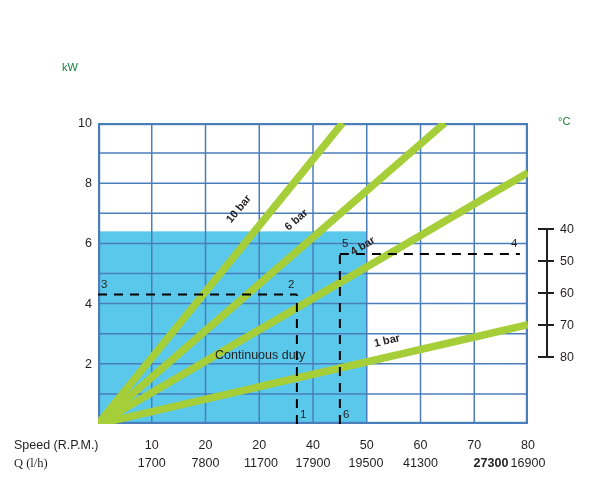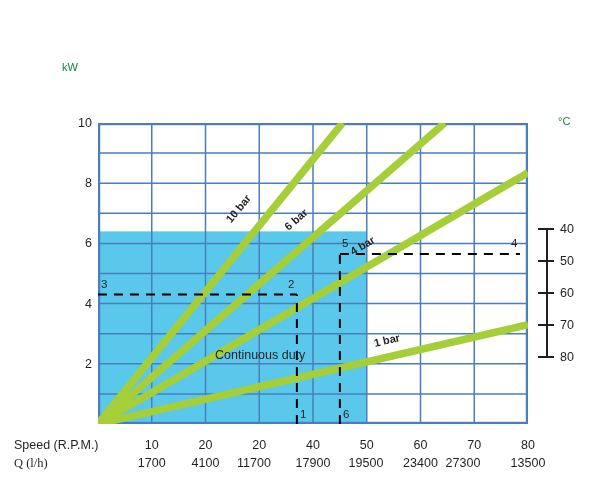--- a/index.html
+++ b/index.html
@@ -247,33 +247,33 @@
     <div class="point-label" id="pt-1" style="left: 201.875px; top: 285px;">1</div>
     <div class="point-label" id="pt-6" style="left: 244.875px; top: 285px;">6</div>
   </div>
 
   <div id="x-axis-block">
     <div class="x-row-title" id="speed-row-title">Speed (R.P.M.)</div>
     <div class="x-row-title" id="flow-row-title">Q (l/h)</div>
   <div class="xcell speed" style="left: 151.75px;">10</div>
       <div class="xcell flow" style="left: 151.75px;">1700</div>
       <div class="xcell speed" style="left: 205.5px;">20</div>
-      <div class="xcell flow" style="left: 205.5px;">4100</div>
+      <div class="xcell flow" style="left: 205.5px;">7800</div>
       <div class="xcell speed" style="left: 259.25px;">20</div>
-      <div class="xcell flow" style="left: 254px;">11700</div>
+      <div class="xcell flow" style="left: 261px;">11700</div>
       <div class="xcell speed" style="left: 313px;">40</div>
       <div class="xcell flow" style="left: 313px;">17900</div>
       <div class="xcell speed" style="left: 366.75px;">50</div>
       <div class="xcell flow" style="left: 366px;">19500</div>
       <div class="xcell speed" style="left: 420.5px;">60</div>
-      <div class="xcell flow" style="left: 420.5px;">23400</div>
+      <div class="xcell flow" style="left: 420.5px;">41300</div>
       <div class="xcell speed" style="left: 474.25px;">70</div>
-      <div class="xcell flow" style="left: 463px;">27300</div>
+      <div class="xcell flow" style="left: 491px; font-weight: bold;">27300</div>
       <div class="xcell speed" style="left: 528px;">80</div>
-      <div class="xcell flow" style="left: 528px;">13500</div>
+      <div class="xcell flow" style="left: 528px;">16900</div>
     </div>
 
   <div id="temp-scale">
     <div class="temp-axis-line"></div>
   <div class="temp-tick-mark" style="top: 6px;"></div>
       <div class="temp-tick-label" style="top: 7px;">40</div>
       <div class="temp-tick-mark" style="top: 38px;"></div>
       <div class="temp-tick-label" style="top: 39px;">50</div>
       <div class="temp-tick-mark" style="top: 70px;"></div>
       <div class="temp-tick-label" style="top: 71px;">60</div>

